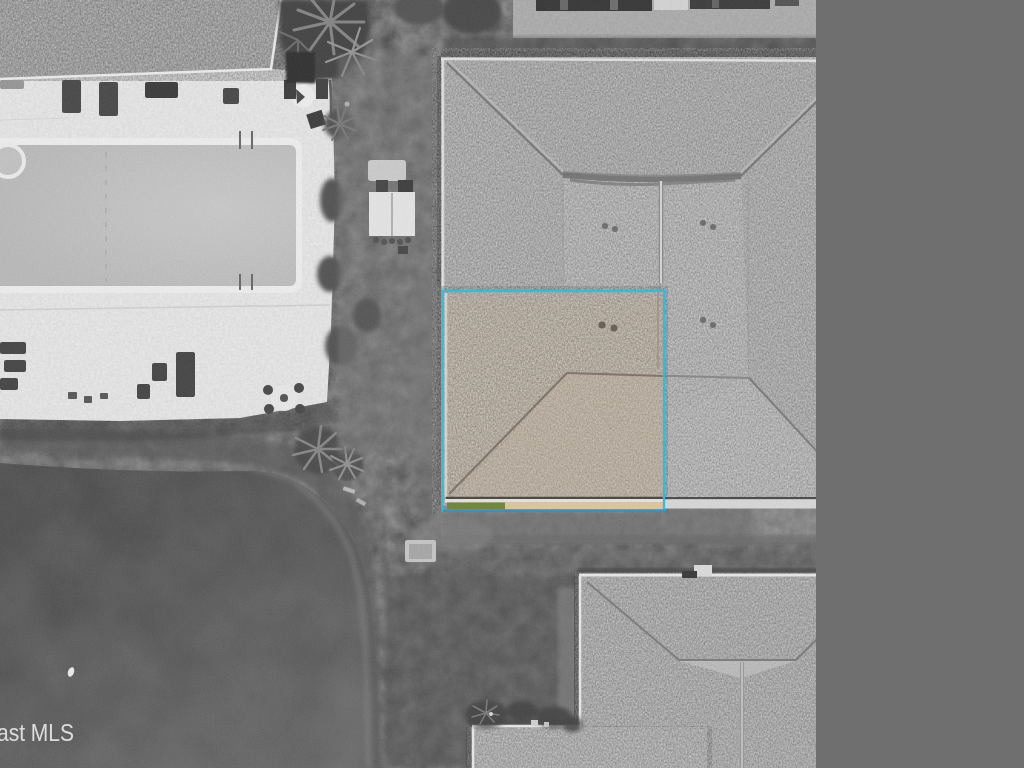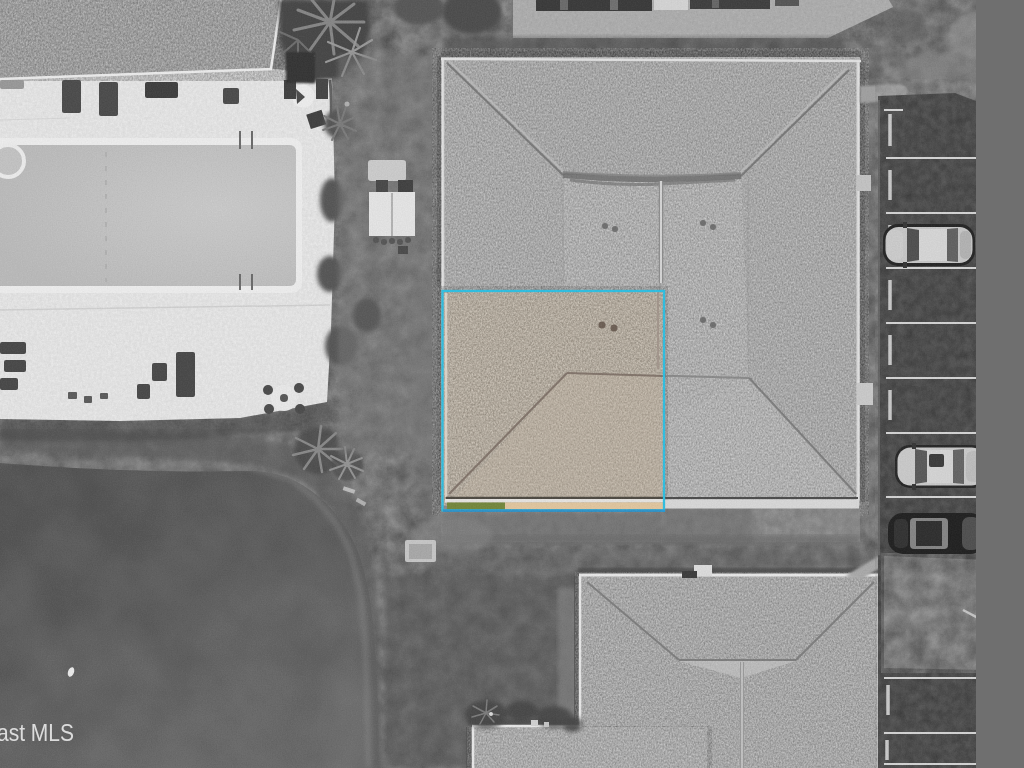--- a/index.html
+++ b/index.html
@@ -1,16 +1,16 @@
 <!DOCTYPE html>
 <html><head>
 <meta charset="utf-8">
 <style>
 html,body{margin:0;padding:0;background:#6f6f6f;font-family:"Liberation Sans",sans-serif;}
-#stage{position:relative;width:976px;height:768px;overflow:hidden;}
+#stage{position:relative;width:816px;height:768px;overflow:hidden;}
 </style>
 </head>
 <body>
 <div id="stage">
 <svg width="1024" height="768" viewBox="0 0 1024 768">
 <defs>
 <filter id="fGrass" color-interpolation-filters="sRGB" x="-2%" y="-2%" width="104%" height="104%">
   <feTurbulence type="fractalNoise" baseFrequency="0.06" numOctaves="4" seed="11" stitchTiles="stitch"></feTurbulence>
   <feColorMatrix type="saturate" values="0"></feColorMatrix>
   <feComponentTransfer>

